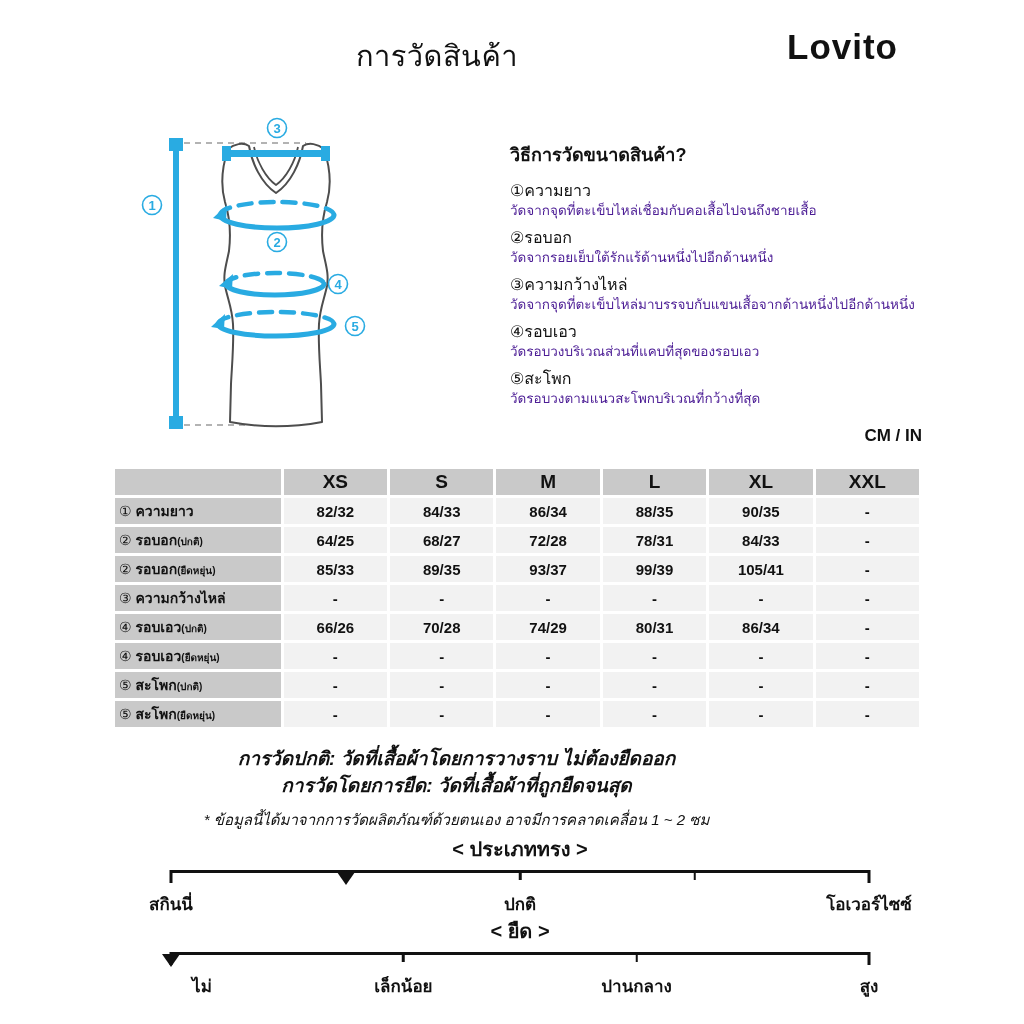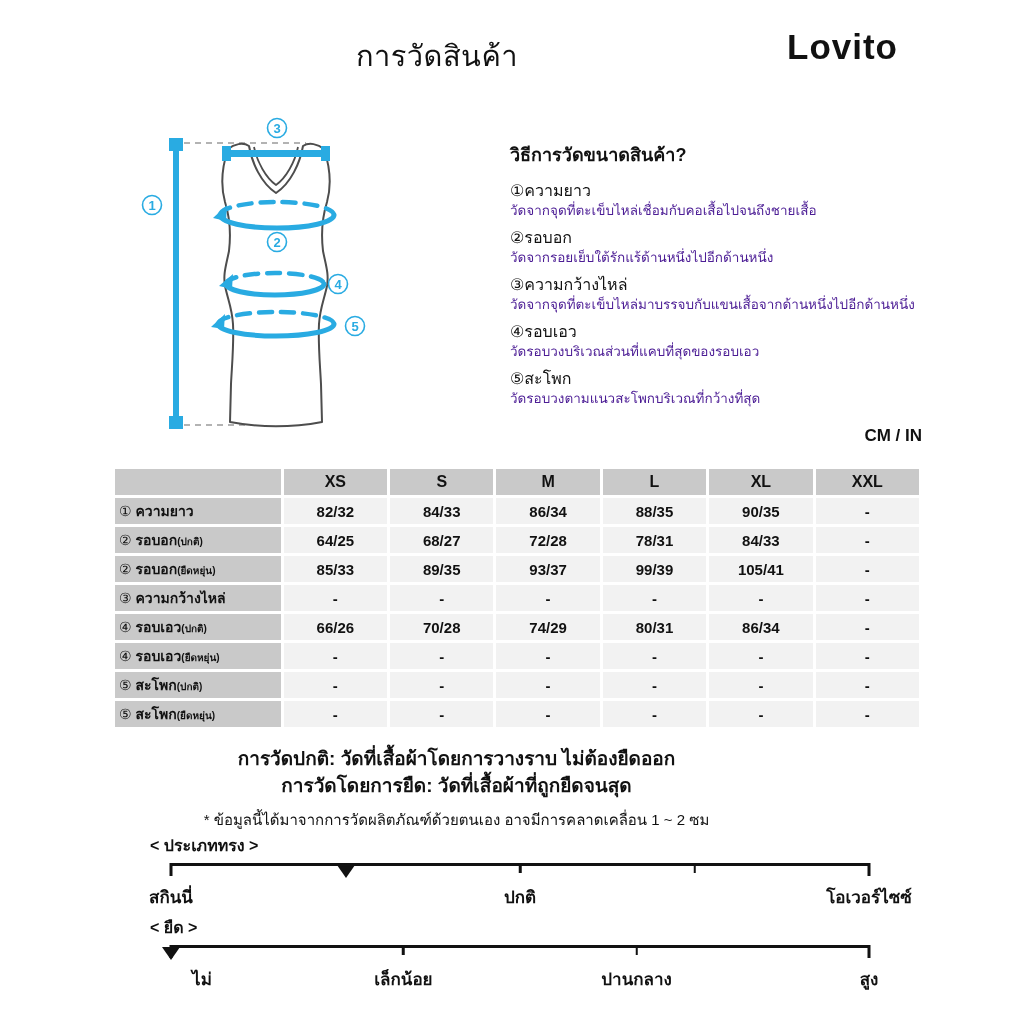--- a/index.html
+++ b/index.html
@@ -16,35 +16,35 @@
   .guide-title { font-size:18px; font-weight:bold; margin-bottom:11px; }
   .g-item-h { font-size:16px; font-weight:normal; margin-top:7px; line-height:21px; }
   .g-item-d { font-size:13.5px; line-height:19px; color:#4c1d95; }
 
   .units { position:absolute; top:426px; left:612px; width:310px; text-align:right;
            font-size:17px; font-weight:bold; }
 
   table.size-table { position:absolute; left:112px; top:466px; width:810px;
                      border-collapse:separate; border-spacing:3px; table-layout:fixed; }
   .size-table th, .size-table td { height:26px; padding:0; text-align:center; vertical-align:middle; }
-  .size-table thead th { background:#c9c9c9; font-size:16px; font-weight:bold; }
+  .size-table thead th { background:#c9c9c9; font-size:19px; font-weight:bold; }
   .size-table th.rowlabel { background:#c9c9c9; text-align:left; padding-left:4px;
                             font-size:14px; font-weight:bold; white-space:nowrap; }
   .size-table td { background:#f2f2f2; font-size:15px; font-weight:bold; }
   .circ { font-weight:normal; font-size:14px; }
   .suffix { font-size:10px; }
 
-  .notes { position:absolute; top:745px; left:0; width:913px; text-align:center; }
+  .notes { position:absolute; top:745px; left:0; width:913px; text-align:center;font-style:italic; }
   .note-main { font-size:19px; font-weight:bold; line-height:27px; }
   .note-sub  { font-size:15px; margin-top:9px; }
 
   .scale { position:absolute; left:150px; width:740px; }
   #scale-0 { top:833px; }
   #scale-1 { top:915px; }
-  .scale-title { text-align:left; font-size:16px; font-weight:bold; margin-bottom:5px; }
+  .scale-title { text-align:center; font-size:20px; font-weight:bold; margin-bottom:5px; }
   .ruler { position:relative; margin:0 21px; height:16px; }
   .ruler-line { position:absolute; top:0; left:0; right:0; height:3px; background:#111; }
   .tick { position:absolute; top:0; background:#111; transform:translateX(-50%); }
   .tick.end { width:3px; height:13px; }
   .tick.mid { width:2.5px; height:10px; }
   .marker { position:absolute; top:2px; width:0; height:0; transform:translateX(-50%);
             border-left:9px solid transparent; border-right:9px solid transparent;
             border-top:13px solid #111; }
   .scale-labels { position:relative; margin:4px 21px 0 21px; height:24px; }
   .scale-label { position:absolute; top:0; transform:translateX(-50%);

